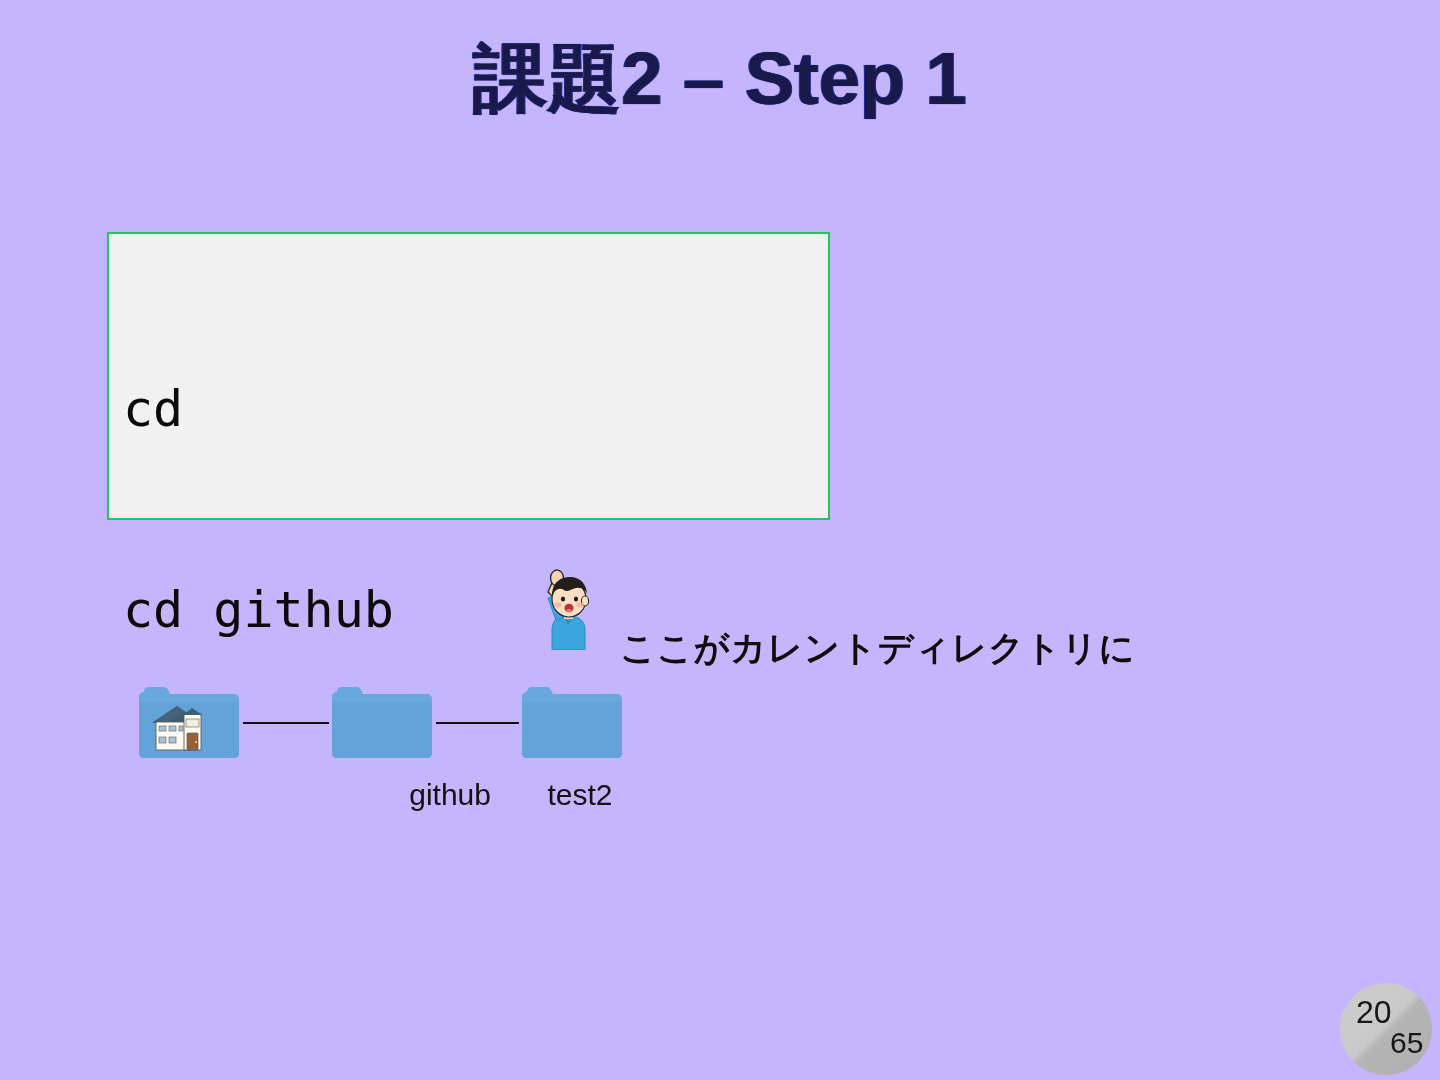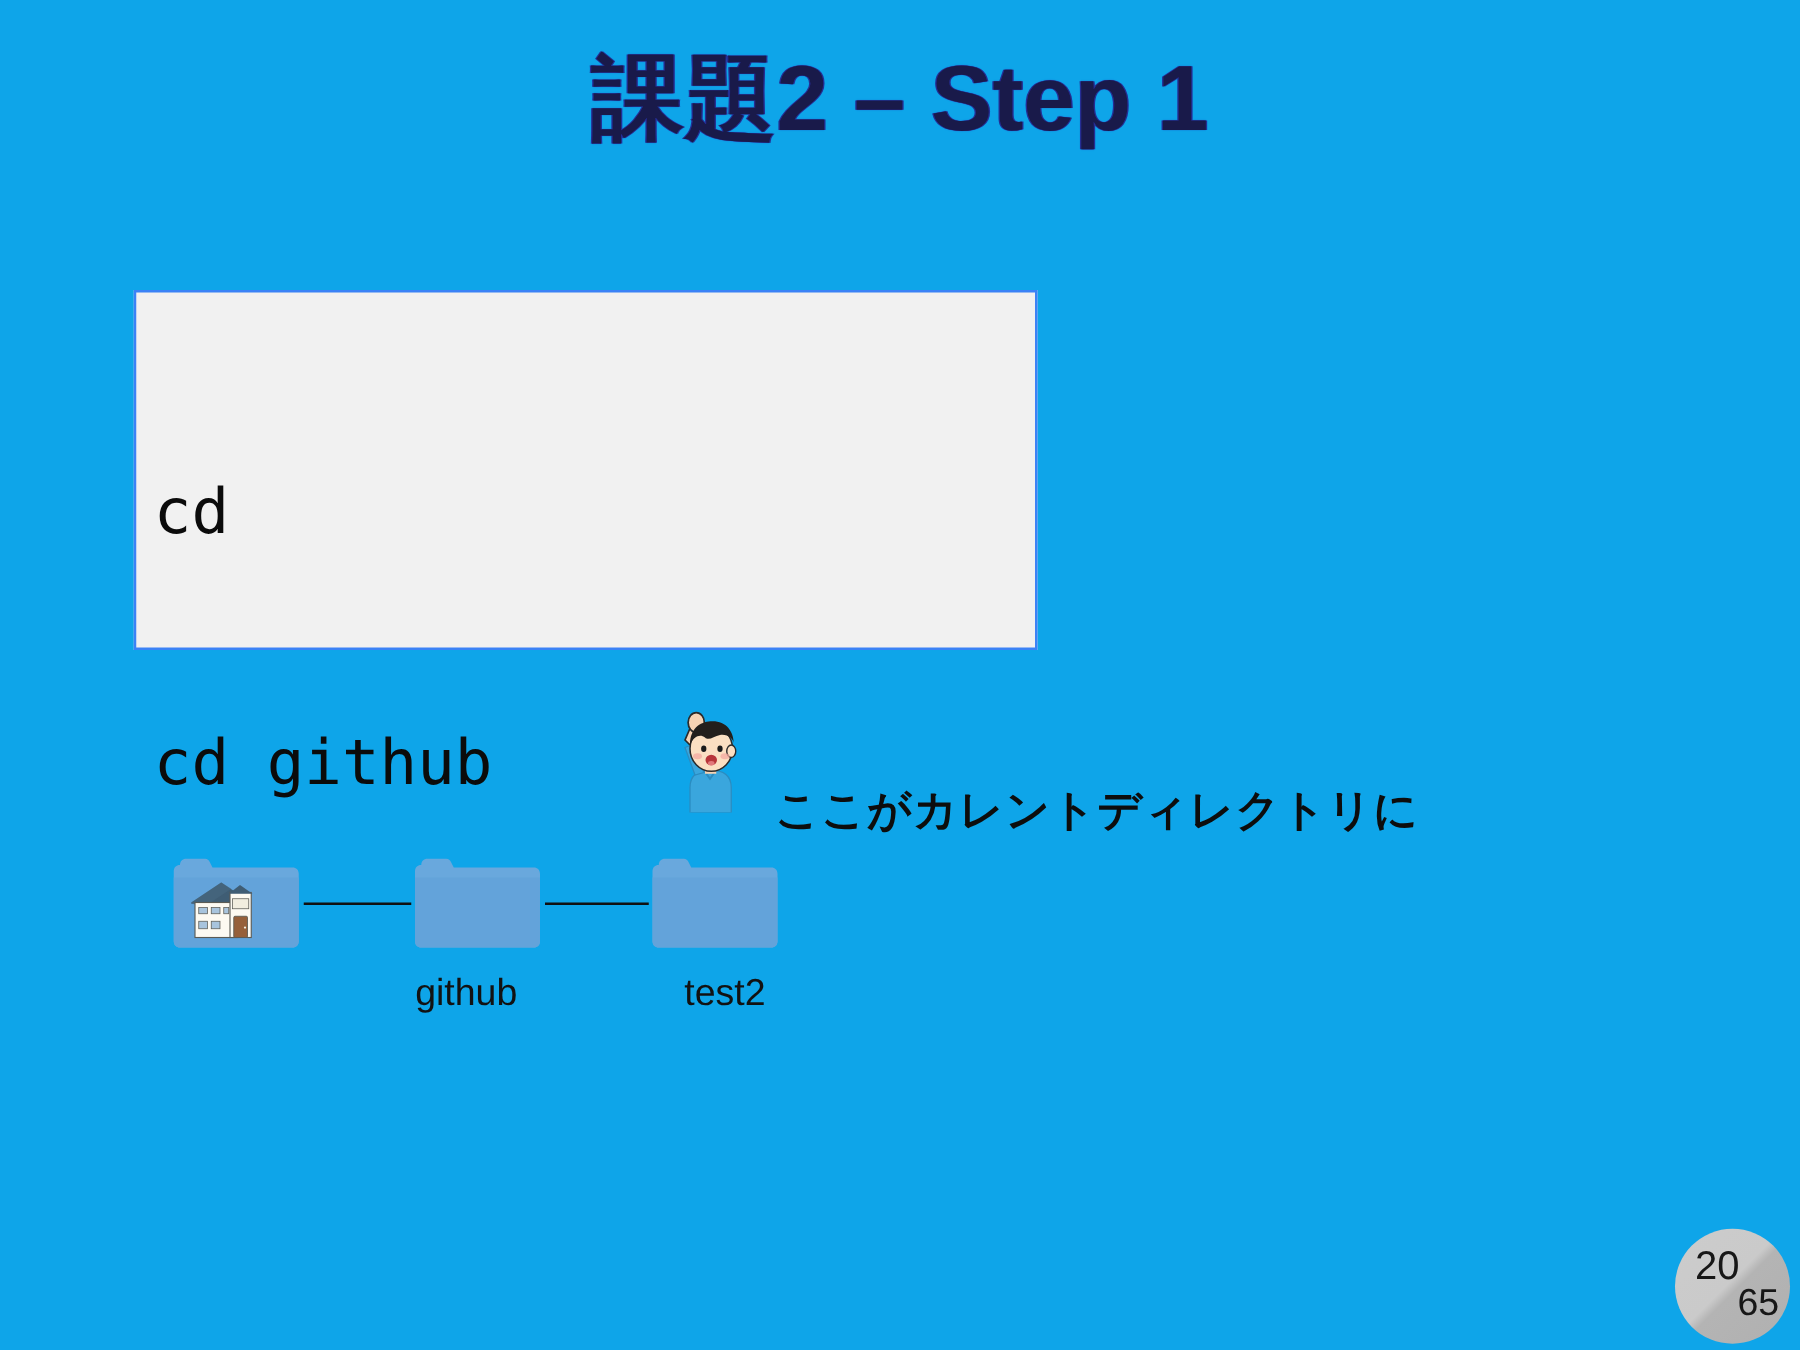--- a/index.html
+++ b/index.html
@@ -13,21 +13,21 @@
     font-family: "Liberation Sans", sans-serif;
     overflow: hidden;
     position: relative;
   }
 
   .slide {
     position: absolute;
     left: 0; top: 0;
     width: 1440px;
     height: 1080px;
-    background: #0ea5e9;
+    background: #c4b5fd;
   }
 
   
   .slide-title {
     position: absolute;
     left: 0;
     top: 38px;
     width: 1440px;
     text-align: center;
     font-family: "Liberation Sans", sans-serif;
@@ -40,21 +40,21 @@
     white-space: nowrap;
   }
 
   
   .code-box {
     position: absolute;
     left: 107px;
     top: 232px;
     width: 723px;
     height: 288px;
-    border: 2px solid #3b82f6;
+    border: 2px solid #22c55e;
     background: #f1f1f1;
     box-sizing: border-box;
   }
   .code-lines {
     position: absolute;
     left: 14px;
     top: 8px;
     font-family: "DejaVu Sans Mono", "Liberation Mono", monospace;
     font-size: 50px;
     line-height: 67px;
@@ -99,21 +99,21 @@
   .folder-label {
     position: absolute;
     top: 778px;
     width: 200px;
     text-align: center;
     font-family: "Liberation Sans", sans-serif;
     font-size: 30px;
     color: #121212;
     white-space: nowrap;
   }
-  .label-github { left: 273px; }
+  .label-github { left: 291px; text-align: right; }
   .label-test2  { left: 480px; }
 
   .connector {
     position: absolute;
     height: 0;
     border-top: 2px solid #111111;
   }
   .connector-1 { left: 243px; top: 722px; width: 86px; }
   .connector-2 { left: 436px; top: 722px; width: 83px; }
 

